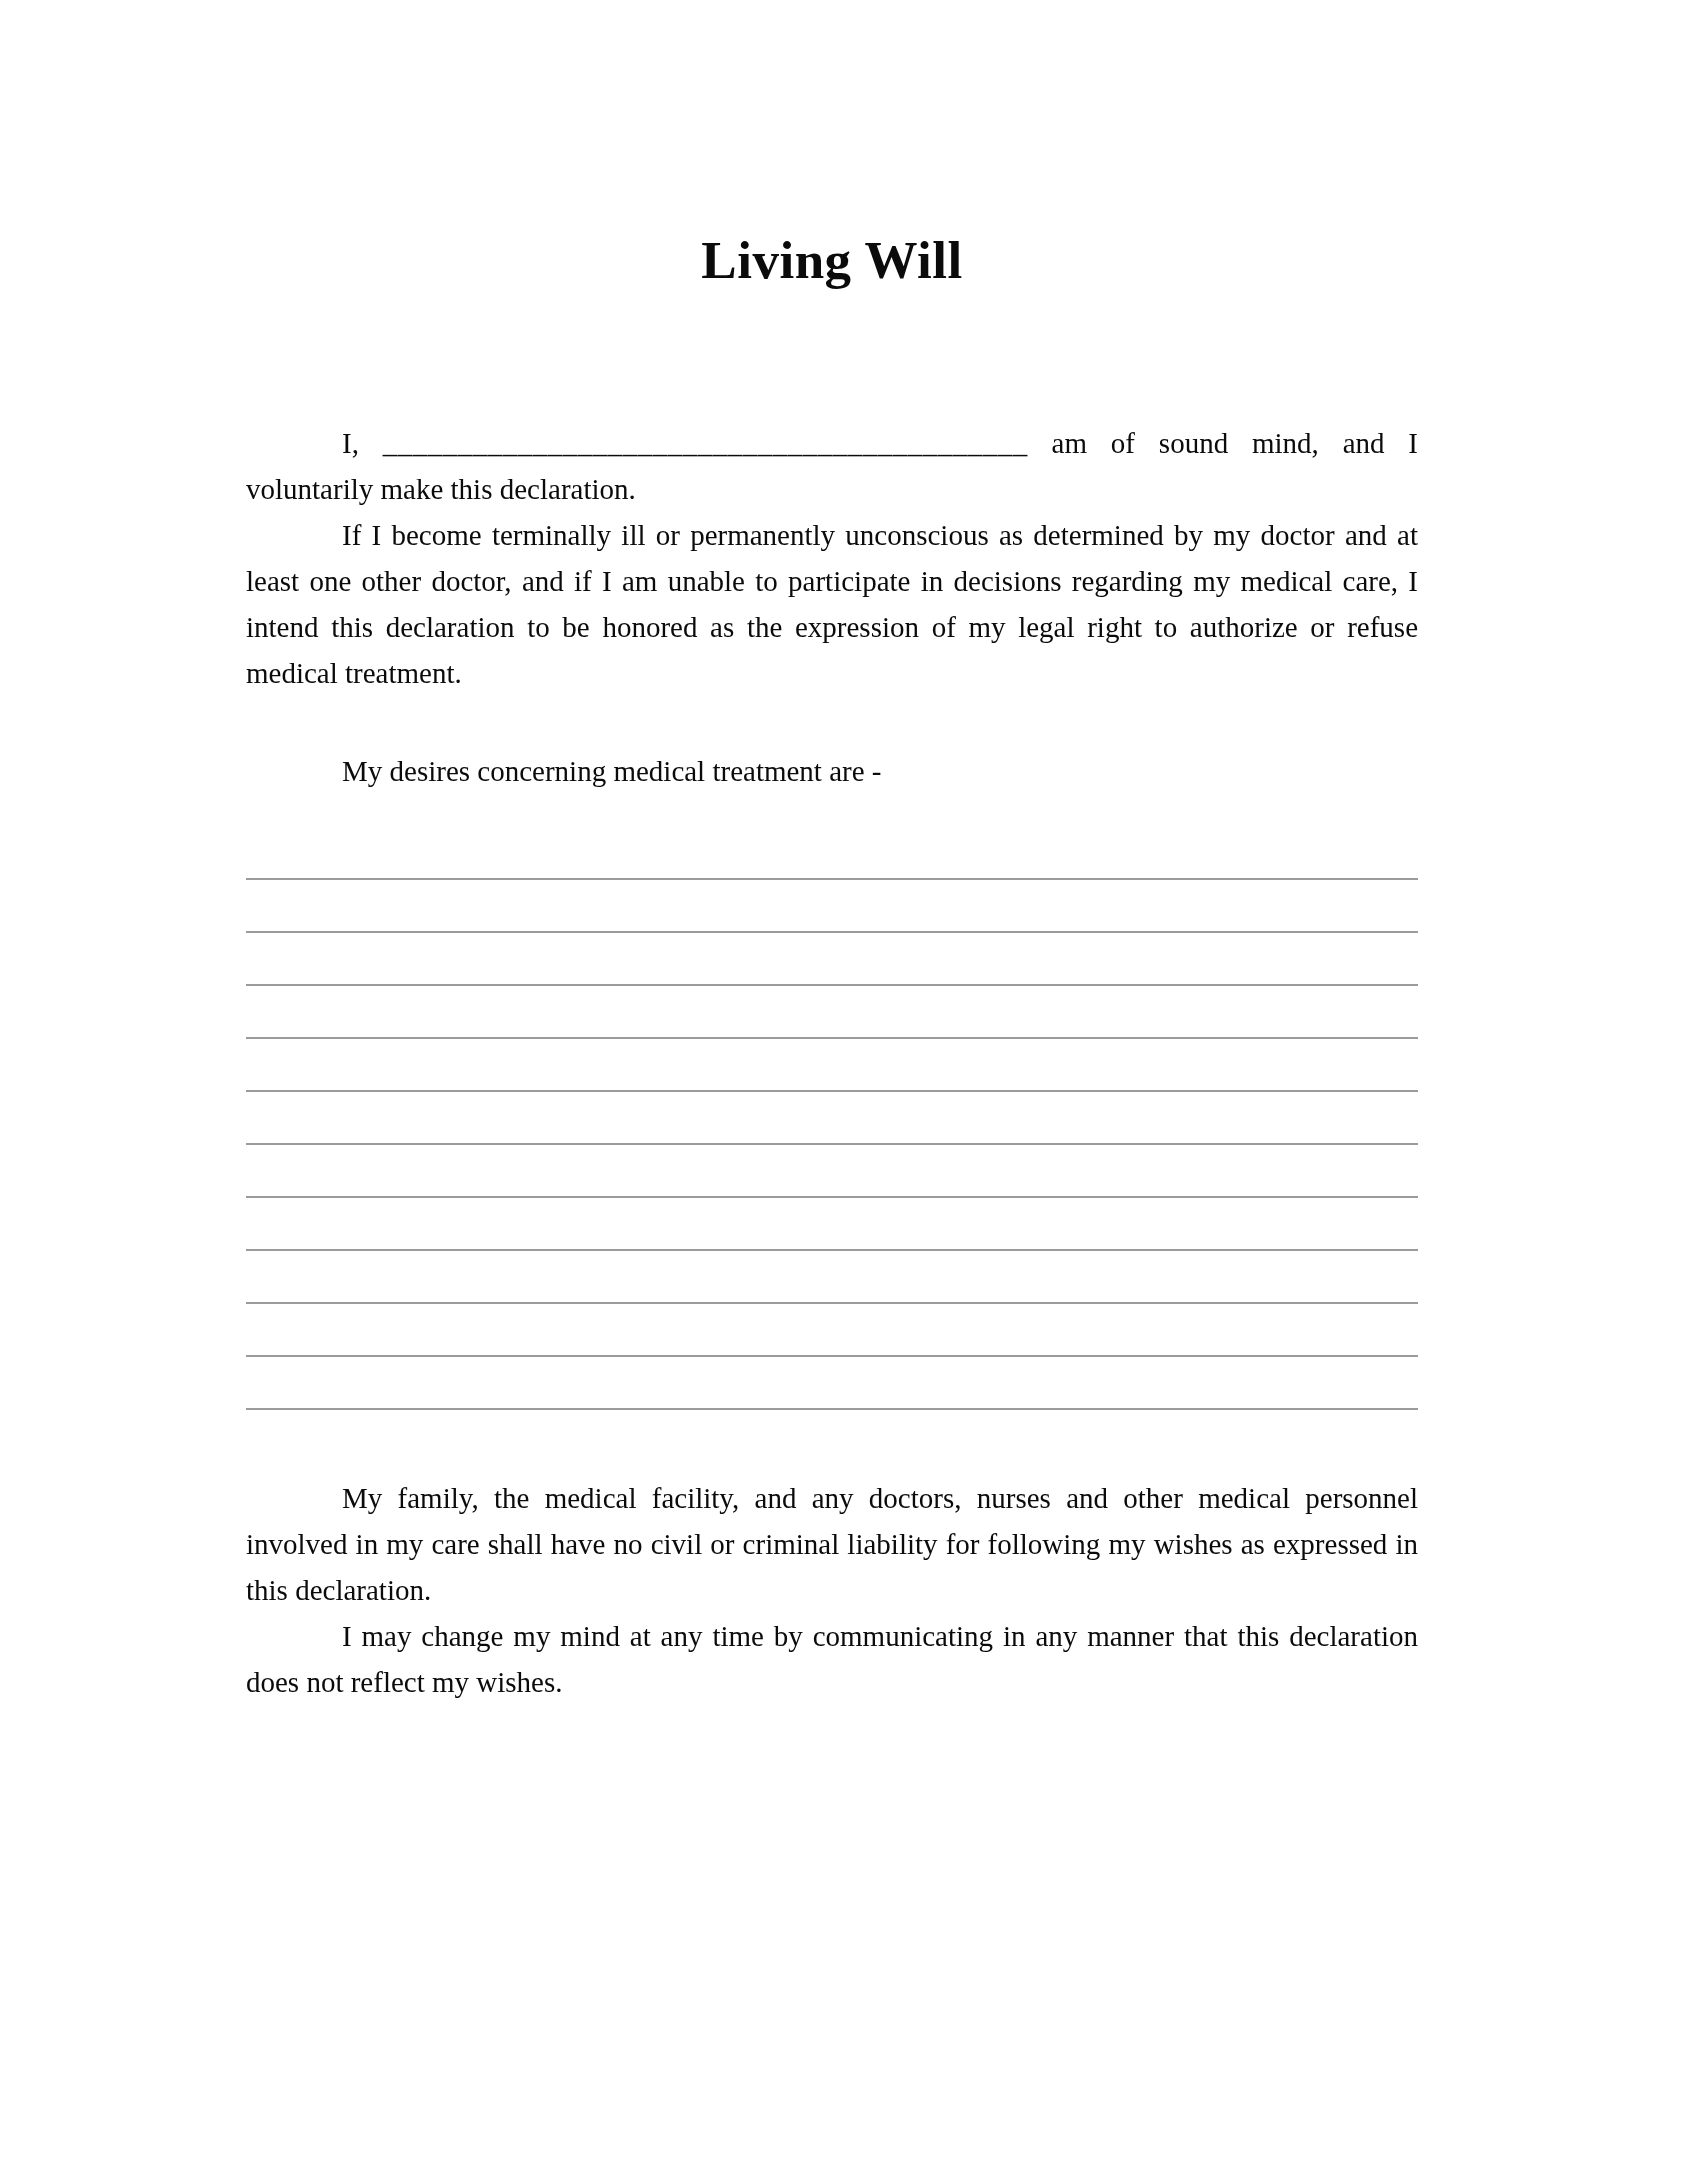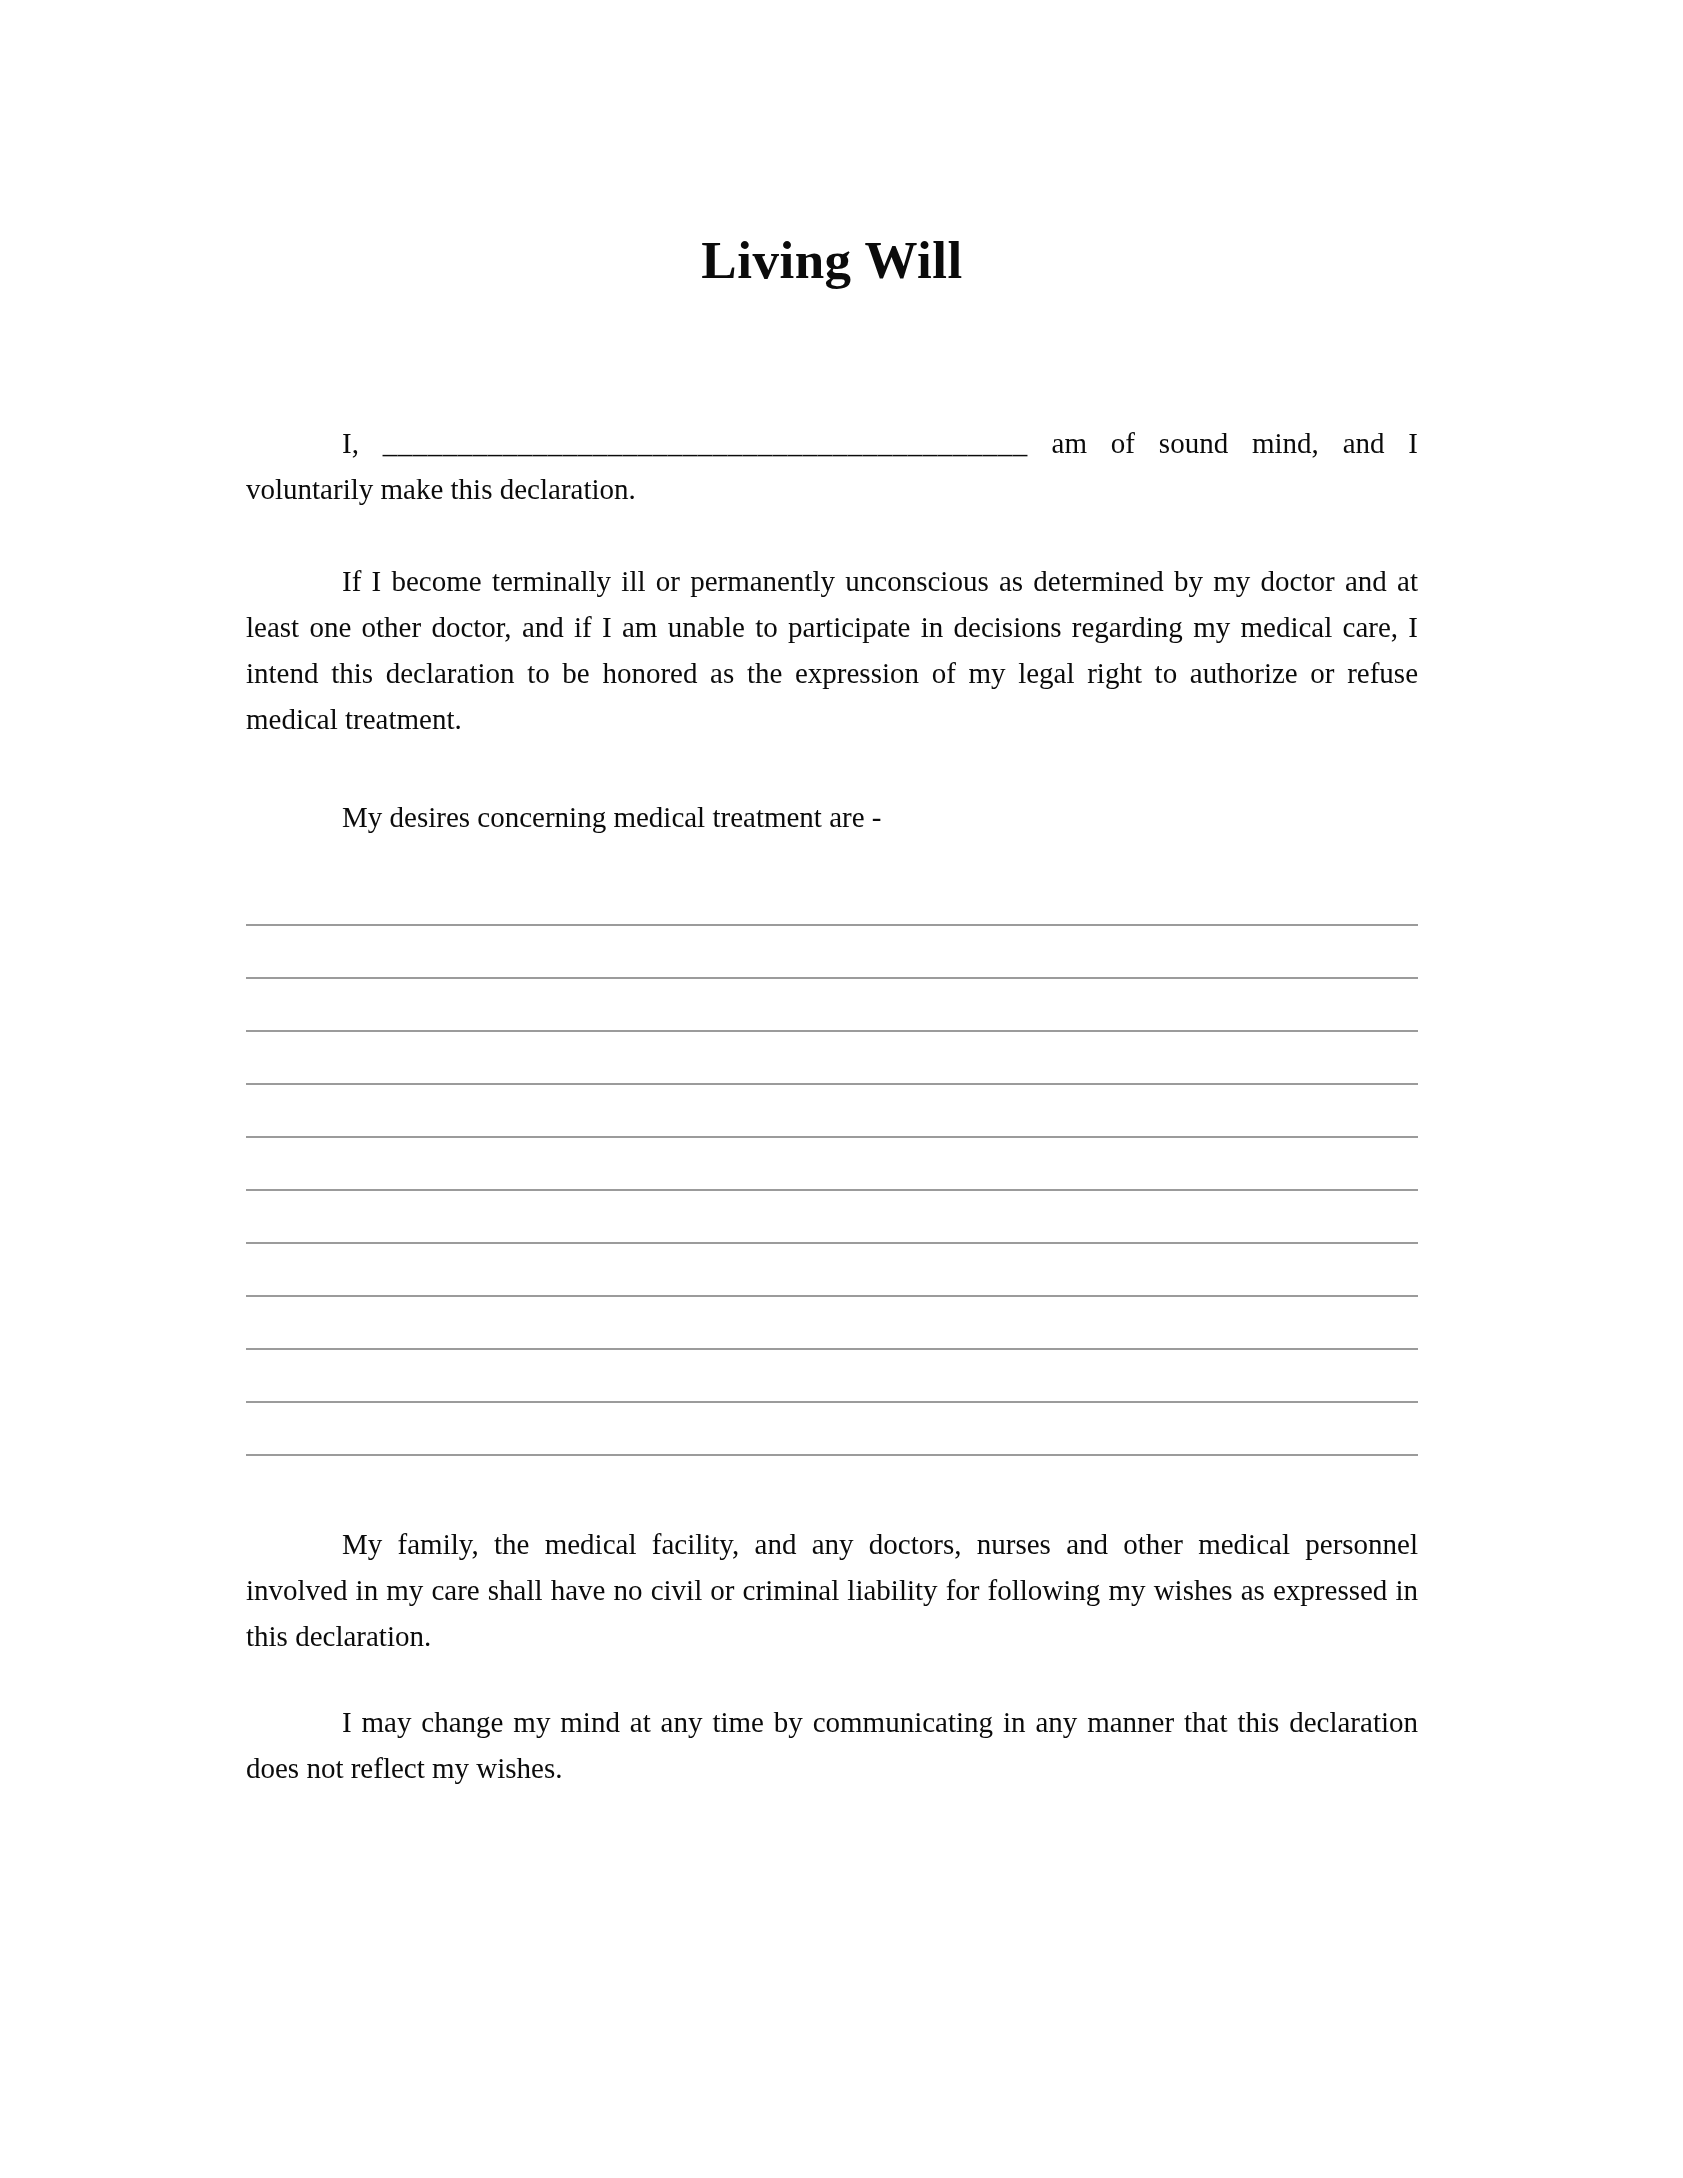--- a/index.html
+++ b/index.html
@@ -36,42 +36,40 @@
     text-align: justify;
     margin: 0;
   }
   .indent {
     text-indent: 96px;
   }
   .opening {
     margin-top: 129px;
   }
   .terminal {
-    margin-top: 46px;
   }
   .desires-intro {
     margin-top: 52px;
     text-align: left;
   }
   .blank-underscores {
     letter-spacing: 0.5px;
     white-space: nowrap;
   }
   .ruled-lines {
     margin-top: 33px;
   }
   .ruled-line {
     height: 51px;
     border-bottom: 2px solid #9b9b9b;
   }
   .liability {
     margin-top: 65px;
   }
   .change-mind {
-    margin-top: 40px;
   }
 </style>
 </head>
 <body>
 
 <div class="page">
 
   <h1 class="title">Living Will</h1>
 
   <p class="para indent opening">

